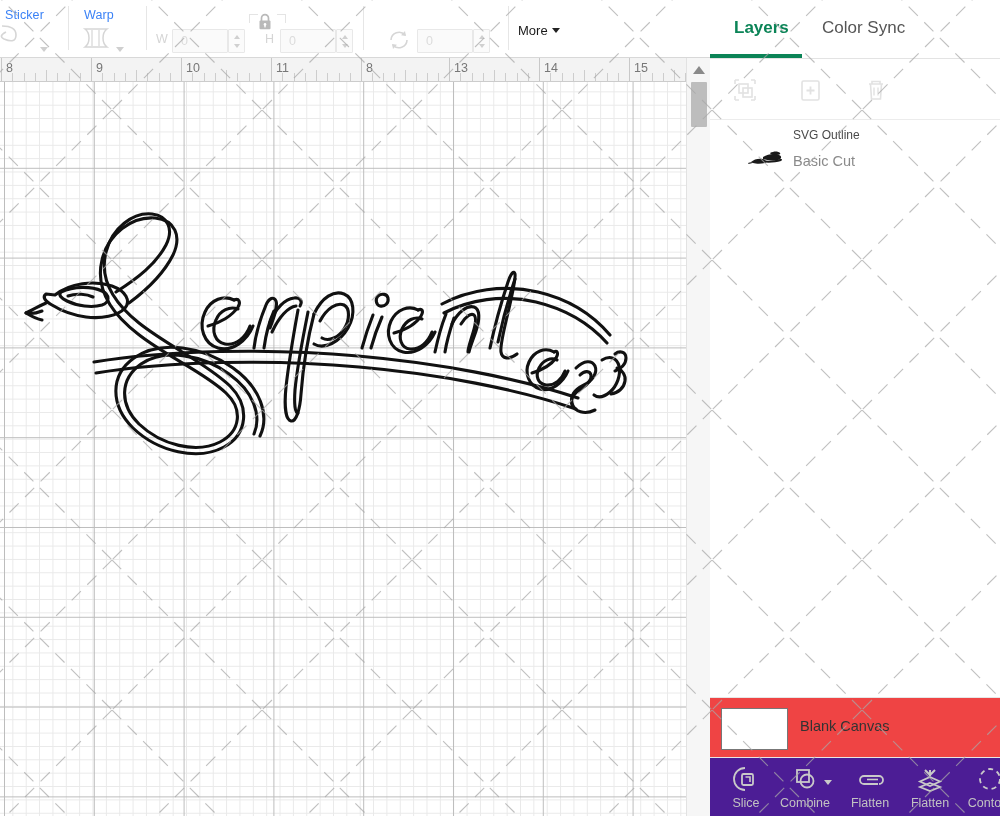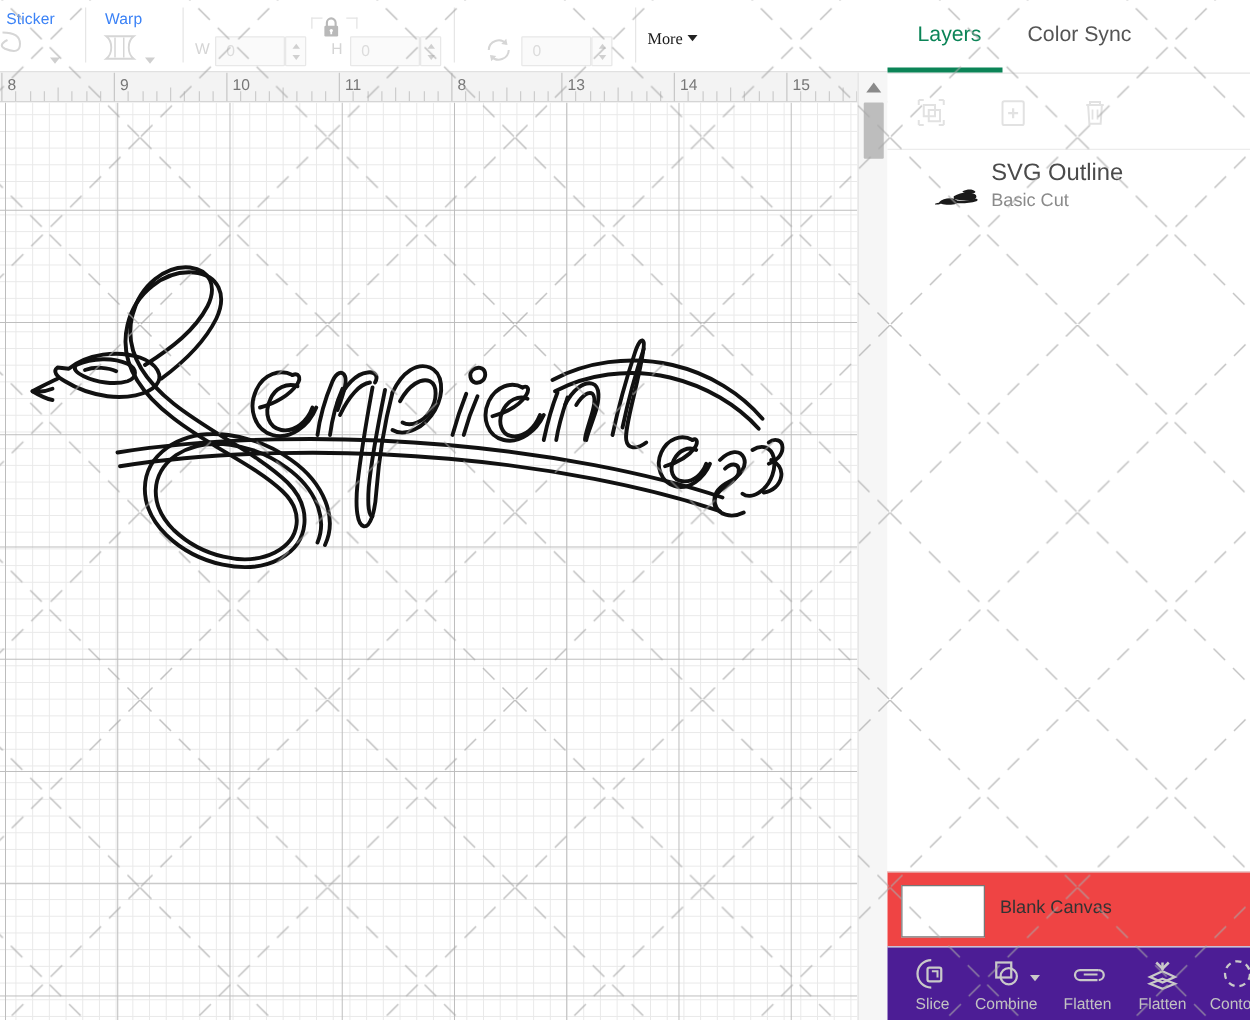--- a/index.html
+++ b/index.html
@@ -211,21 +211,21 @@
     height: 58px;
     border-bottom: 1px solid #e3e3e3;
   }
   .tab {
     position: absolute;
     top: 18px;
     font-size: 17px;
     cursor: pointer;
     white-space: nowrap;
   }
-  .tab.active { color: #0b8457; font-weight: normal; text-align: right; }
+  .tab.active { color: #0b8457; font-weight: bold; text-align: right; }
   .tab.inactive { color: #555; }
   .tab-underline {
     position: absolute;
     left: 710px; top: 54px;
     width: 92px; height: 4px;
     background: #0b8457;
   }
 
   .layer-actions {
     position: absolute;
@@ -247,21 +247,21 @@
     width: 290px; height: 62px;
   }
   .layer-thumb {
     position: absolute;
     left: 38px; top: 16px;
     width: 36px; height: 30px;
   }
   .layer-title {
     position: absolute;
     left: 83px; top: 0px;
-    font-size: 19px;
+    font-size: 12px;
     color: #4a4a4a;
     white-space: nowrap;
   }
   .layer-sub {
     position: absolute;
     left: 83px; top: 25px;
     font-size: 14.5px;
     color: #8a8a8a;
     white-space: nowrap;
   }
@@ -401,21 +401,21 @@
       </svg>
     </div>
     <div class="num-field" style="left:417px;top:29px;width:56px;">0</div>
     <div class="spin" style="left:473px;top:29px;">
       <div class="up"></div>
       <div class="dn"></div>
     </div>
 
     <div class="tb-sep" style="left:508px;"></div>
 
-    <div class="more-btn" style="left:518px;font-family:Liberation Serif, serif;">
+    <div class="more-btn" style="left:518px;">
       <span>More</span><span class="caret dark" style="margin-left:4px;vertical-align:2px;"></span>
     </div>
   </div>
 
   <div class="ruler">
     <div id="ruler-ticks">
         <div class="maj" style="left: 1px;"></div>
         <div class="rnum" style="left: 6px;">8</div>
         <div class="min" style="left: 12px; height: 8px;"></div>
         <div class="min" style="left: 24px; height: 8px;"></div>

